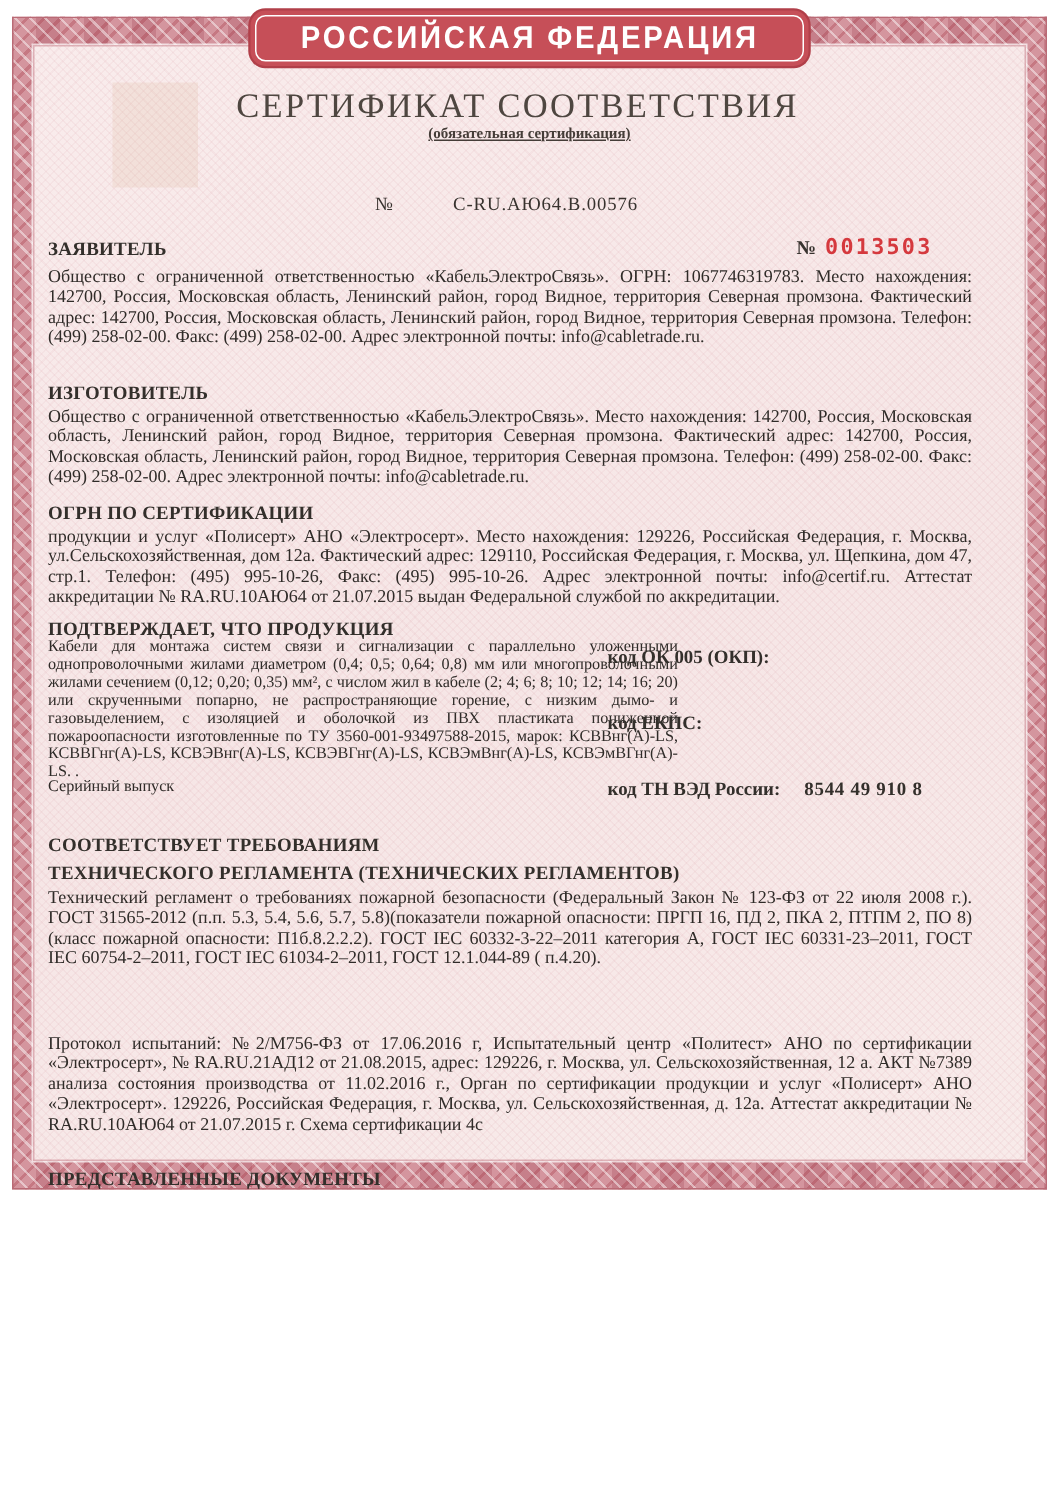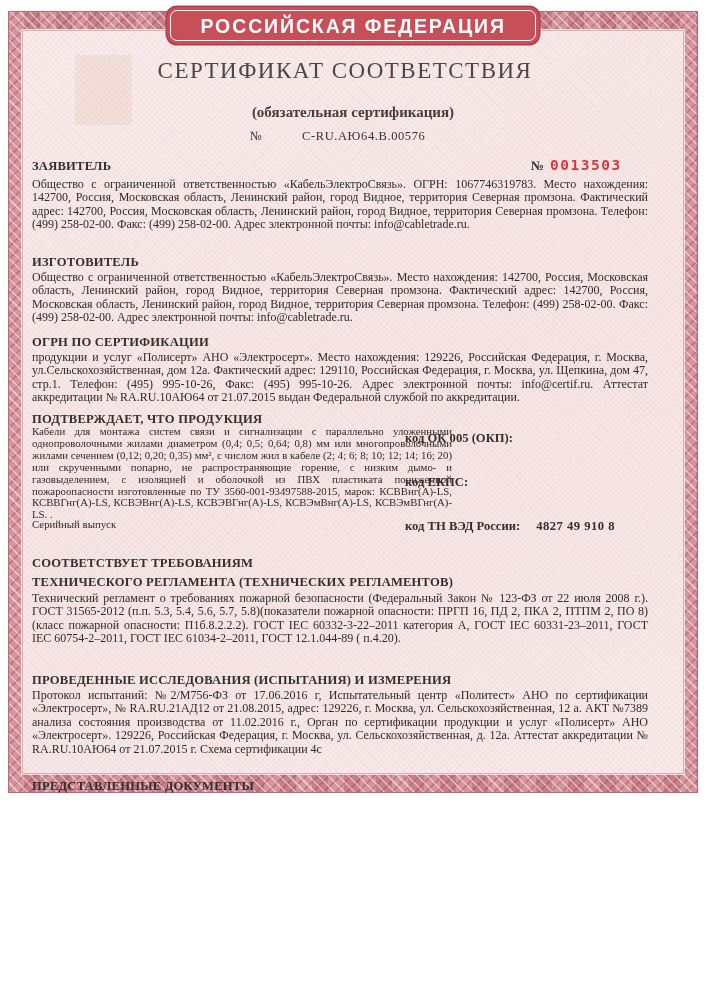--- a/index.html
+++ b/index.html
@@ -22,22 +22,22 @@
     background:rgba(212,170,138,.17);}
   
   .banner{position:absolute;left:50%;top:7px;transform:translateX(-50%);
     width:372px;height:37px;background:#c64f58;border-radius:10px;
     box-shadow:0 0 0 1.5px #b13f49;display:flex;align-items:center;justify-content:center;}
   .banner:after{content:"";position:absolute;inset:3px;border:1.5px solid #ffffff;border-radius:7px;}
   .banner span{font-family:"Liberation Sans", sans-serif;font-weight:bold;font-size:21px;
     letter-spacing:2px;color:#ffffff;transform:scaleX(.93);white-space:nowrap;}
   .title{position:absolute;left:0;right:16px;top:58px;text-align:center;font-size:23px;
     letter-spacing:1.5px;color:#4e4640;}
-  .subtitle{position:absolute;left:0;right:0;top:104px;text-align:center;font-size:15px;
-    font-weight:bold;color:#453d38;}
+  .subtitle{position:absolute;left:0;right:0;top:84px;text-align:center;font-size:10px;
+    font-weight:bold;color:#453d38;text-decoration:underline;}
   .regnum{position:absolute;top:129px;left:0;width:100%;font-size:12.5px;color:#37322e;}
   .regnum .nl{position:absolute;left:250px;}
   .regnum .nv{position:absolute;left:302px;letter-spacing:.6px;}
   
   .h{position:absolute;font-weight:bold;font-size:12.6px;letter-spacing:.2px;color:#332f2b;white-space:nowrap;}
   .p{position:absolute;left:32px;width:616px;font-size:12px;line-height:13.4px;
      text-align:justify;color:#2f2b28;}
   .blankno{position:absolute;left:531px;top:157px;font-size:13px;font-weight:bold;color:#37322e;}
   .blankno b{font-family:"DejaVu Sans Mono", monospace;font-weight:bold;color:#d5393e;
      font-size:14.5px;letter-spacing:1.5px;margin-left:6px;}
@@ -93,28 +93,27 @@
   <div class="h" style="left:32px;top:412px;">ПОДТВЕРЖДАЕТ, ЧТО ПРОДУКЦИЯ</div>
   <div class="pdesc">Кабели для монтажа систем связи и сигнализации с параллельно уложенными однопроволочными жилами диаметром (0,4; 0,5; 0,64; 0,8) мм или многопроволочными жилами сечением (0,12; 0,20; 0,35) мм², с числом жил в кабеле (2; 4; 6; 8; 10; 12; 14; 16; 20) или скрученными попарно, не распространяющие горение, с низким дымо- и газовыделением, с изоляцией и оболочкой из ПВХ пластиката пониженной пожароопасности изготовленные по ТУ 3560-001-93497588-2015, марок: КСВВнг(А)-LS, КСВВГнг(А)-LS, КСВЭВнг(А)-LS, КСВЭВГнг(А)-LS, КСВЭмВнг(А)-LS, КСВЭмВГнг(А)-LS. .</div>
   <div class="serial">Серийный выпуск</div>
   <div class="code" style="top:431px;">
     <span>код ОК 005 (ОКП):</span><span class="v"></span>
   </div>
   <div class="code" style="top:475px;">
     <span>код ЕКПС:</span><span class="v"></span>
   </div>
   <div class="code" style="top:519px;">
-    <span>код ТН ВЭД России:</span><span class="v">4827 49 910 8</span>
+    <span>код ТН ВЭД России:</span><span class="v">8544 49 910 8</span>
   </div>
 
   <div class="h" style="left:32px;top:575px;">ТЕХНИЧЕСКОГО РЕГЛАМЕНТА (ТЕХНИЧЕСКИХ РЕГЛАМЕНТОВ)</div>
   <div class="h" style="left:32px;top:556px;">СООТВЕТСТВУЕТ ТРЕБОВАНИЯМ</div>
   <div class="p" style="top:592px;">Технический регламент о требованиях пожарной безопасности (Федеральный Закон № 123-ФЗ от 22 июля 2008 г.). ГОСТ 31565-2012 (п.п. 5.3, 5.4, 5.6, 5.7, 5.8)(показатели пожарной опасности: ПРГП 16, ПД 2, ПКА 2, ПТПМ 2, ПО 8) (класс пожарной опасности: П1б.8.2.2.2). ГОСТ IEC 60332-3-22–2011 категория А, ГОСТ IEC 60331-23–2011, ГОСТ IEC 60754-2–2011, ГОСТ IEC 61034-2–2011, ГОСТ 12.1.044-89 ( п.4.20).</div>
 
-  <div class="h" style="left:32px;top:673px;">ПРОВЕДЕННЫЕ ИССЛЕДОВАНИЯ (ИСПЫТАНИЯ) И ИЗМЕРЕНИЯ</div>
   <div class="p" style="top:689px;">Протокол испытаний: №2/М756-ФЗ от 17.06.2016 г, Испытательный центр «Политест» АНО по сертификации «Электросерт»,  № RA.RU.21АД12 от 21.08.2015, адрес: 129226, г. Москва, ул. Сельскохозяйственная, 12 а. АКТ №7389 анализа состояния производства от 11.02.2016 г., Орган по сертификации продукции и услуг «Полисерт» АНО «Электросерт». 129226, Российская Федерация, г. Москва, ул. Сельскохозяйственная, д. 12а. Аттестат аккредитации № RA.RU.10АЮ64 от 21.07.2015 г. Схема сертификации 4с</div>
 
   <div class="h" style="left:32px;top:779px;">ПРЕДСТАВЛЕННЫЕ ДОКУМЕНТЫ</div>
 
   <div class="val-lbl" style="left:32px;top:853px;">СРОК ДЕЙСТВИЯ СЕРТИФИКАТА СООТВЕТСТВИЯ</div>
   <div class="val-lbl" style="left:384px;top:854px;">с</div>
   <div class="val-date" style="left:407px;top:853px;">27.06.2016</div>
   <div class="val-lbl" style="left:512px;top:854px;">по</div>
   <div class="val-date" style="left:573px;top:853px;">26.06.2021</div>
 

